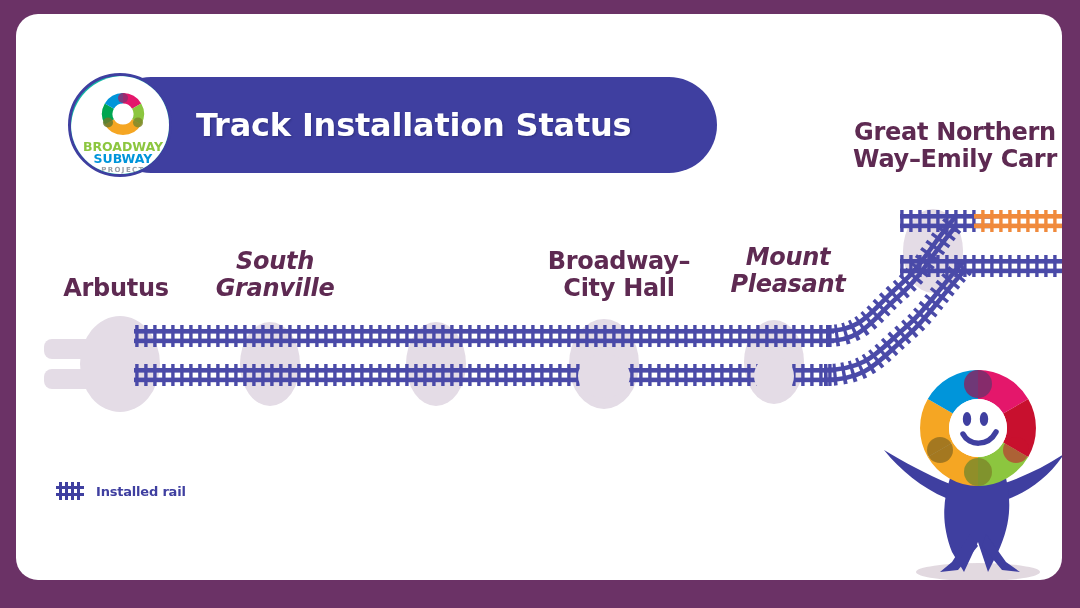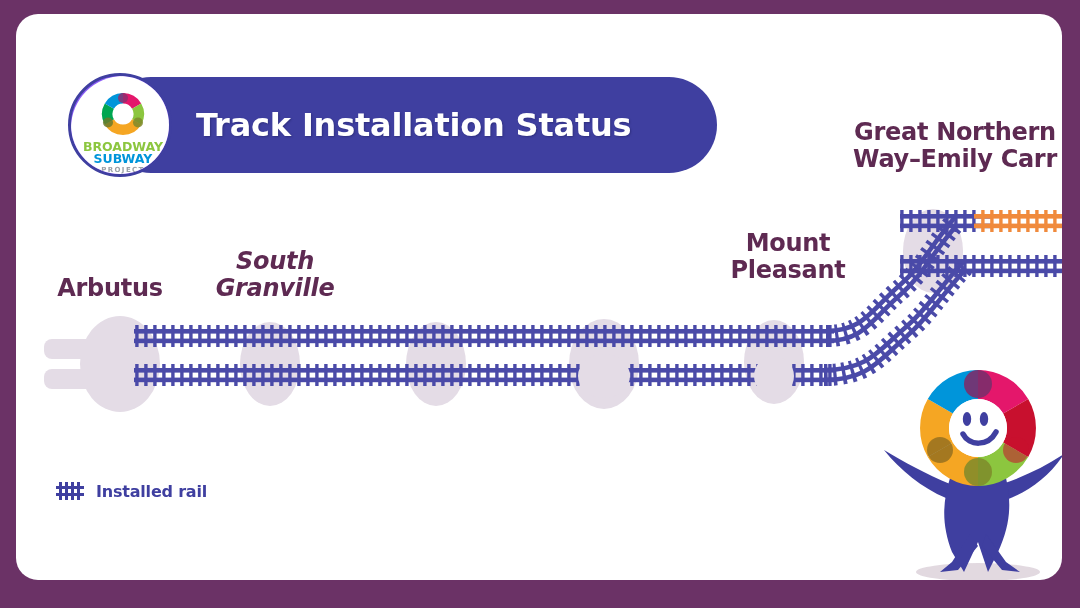--- a/index.html
+++ b/index.html
@@ -45,21 +45,21 @@
     text-shadow: 1px 1px 2px rgba(20,20,70,0.35);
     white-space: nowrap;
   }
 
   
   #logo-badge {
     position: absolute;
     left: 52px; top: 59px;
     width: 104px; height: 104px;
     border-radius: 50%;
-    background: #8b5cf6;
+    background: #14b8a6;
     border: 3px solid #3F3FA0;
     overflow: hidden;
   }
   #logo-badge svg { display: block; }
 
   
   .stn-label {
     position: absolute;
     color: #5E2A52;
     font-weight: bold;
@@ -87,21 +87,21 @@
     display: flex;
     align-items: center;
     height: 30px;
   }
   .legend-glyph {
     width: 30px; height: 22px;
     flex: 0 0 30px;
     margin-right: 10px;
   }
   .legend-text {
-    font-size: 16px;
+    font-size: 13px;
     font-weight: bold;
     color: #3F3FA0;
     letter-spacing: -0.2px;
     white-space: nowrap;
   }
 
   
   #mascot {
     position: absolute;
     left: 862px; top: 352px;
@@ -214,28 +214,30 @@
           <circle cx="0" cy="-16" r="5" fill="#8E2F6E" opacity="0.85"></circle>
           <circle cx="15" cy="8.5" r="5" fill="#7E8A2A" opacity="0.85"></circle>
           <circle cx="-15" cy="8.5" r="5" fill="#6B7A2A" opacity="0.85"></circle>
         </g>
         <text x="52" y="75" text-anchor="middle" font-family="DejaVu Sans, sans-serif" font-size="12.5" font-weight="bold" fill="#8CC63F">BROADWAY</text>
         <text x="52" y="87" text-anchor="middle" font-family="DejaVu Sans, sans-serif" font-size="12.5" font-weight="bold" fill="#0095DA">SUBWAY</text>
         <text x="52" y="96" text-anchor="middle" font-family="DejaVu Sans, sans-serif" font-size="7" font-weight="bold" fill="#9AA0A6" letter-spacing="1.4">PROJECT</text>
       </svg>
     </div>
 
-    <div class="stn-label" style="left:19px;  top:261px; width:150px;">Arbutus</div>
+    <div class="stn-label" style="left:25px;  top:261px; width:150px;">Arbutus</div>
 
     <div class="stn-label" style="left:184px; top:234px; width:150px;font-style:italic;">South
 Granville</div>
 
 
-
-    <div class="stn-label" style="left:692px; top:216px; width:160px;">Mount
+    <div class="stn-label" style="left:513px; top:234px; width:180px;">Broadway–
+City Hall</div>
+
+    <div class="stn-label" style="left:692px; top:230px; width:160px;font-style:italic;">Mount
 Pleasant</div>
 
     <div class="stn-label" style="left:824px; top:105px; width:230px; text-align:center;">Great Northern
 Way–Emily Carr</div>
 
     <div id="legend">
       <div class="legend-row">
         <span class="legend-glyph">
           <svg viewBox="0 0 30 22" width="30" height="22">
             <rect x="3" y="2" width="3" height="18" fill="#3F3FA0"></rect>

